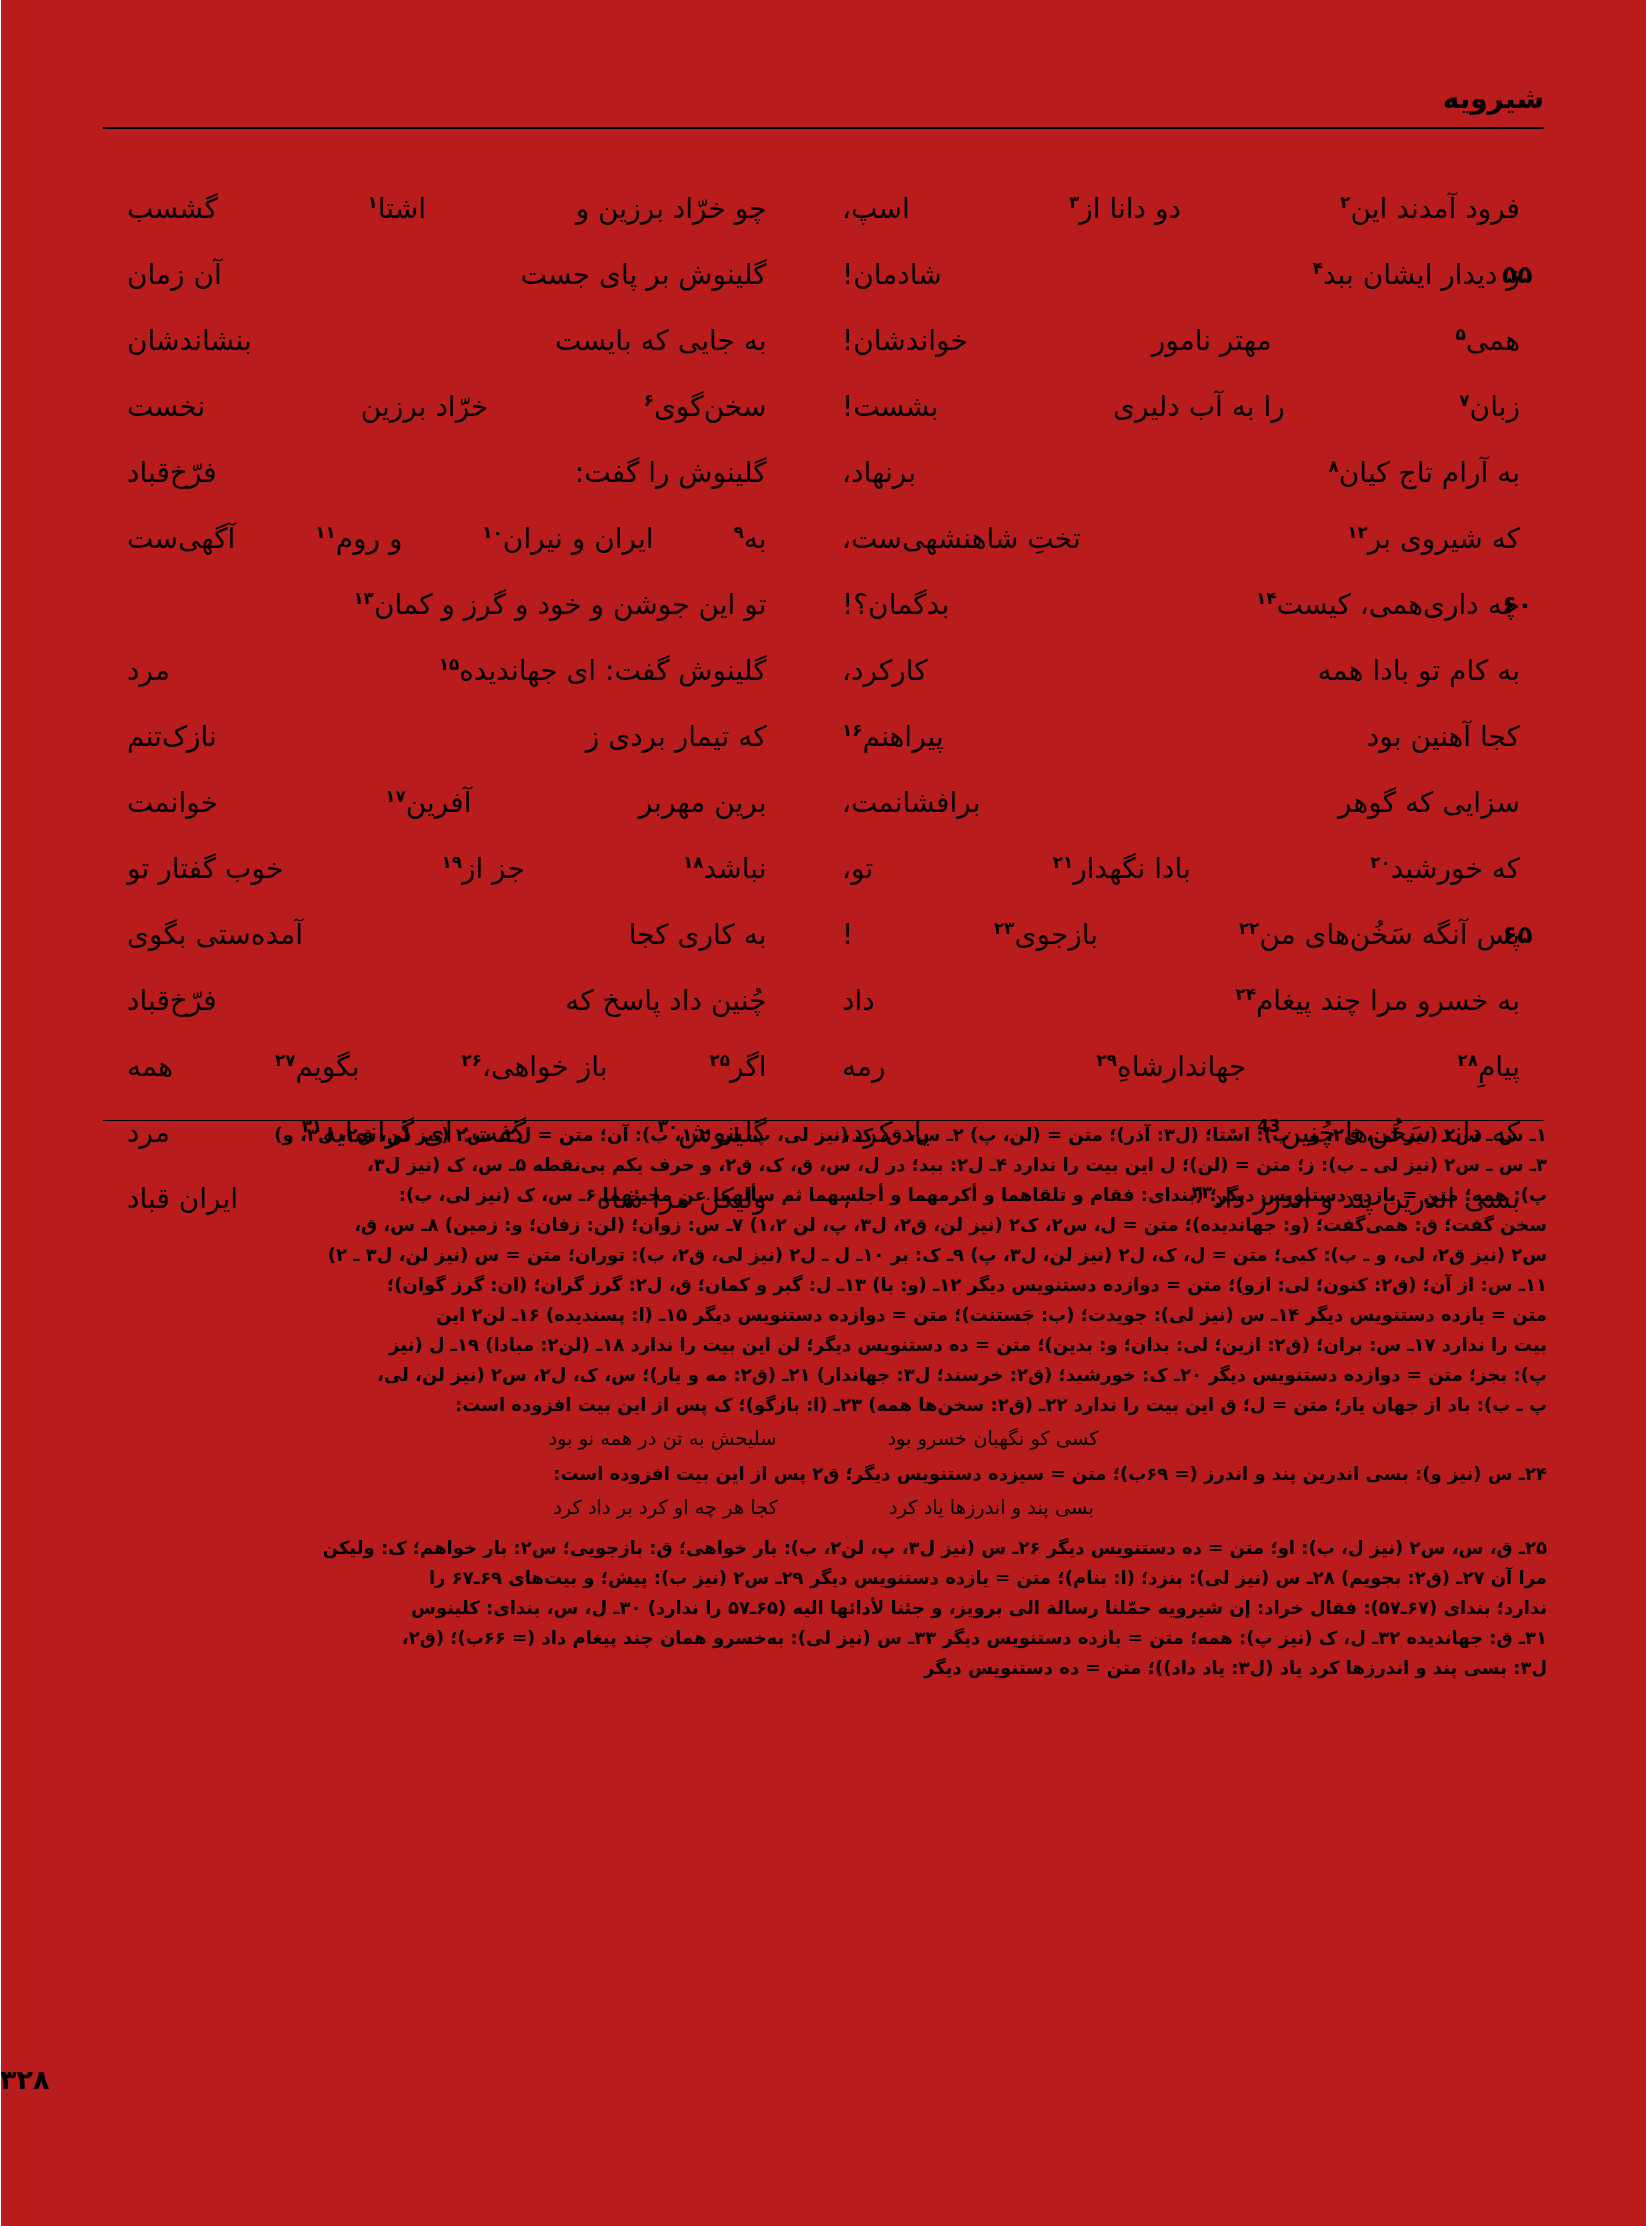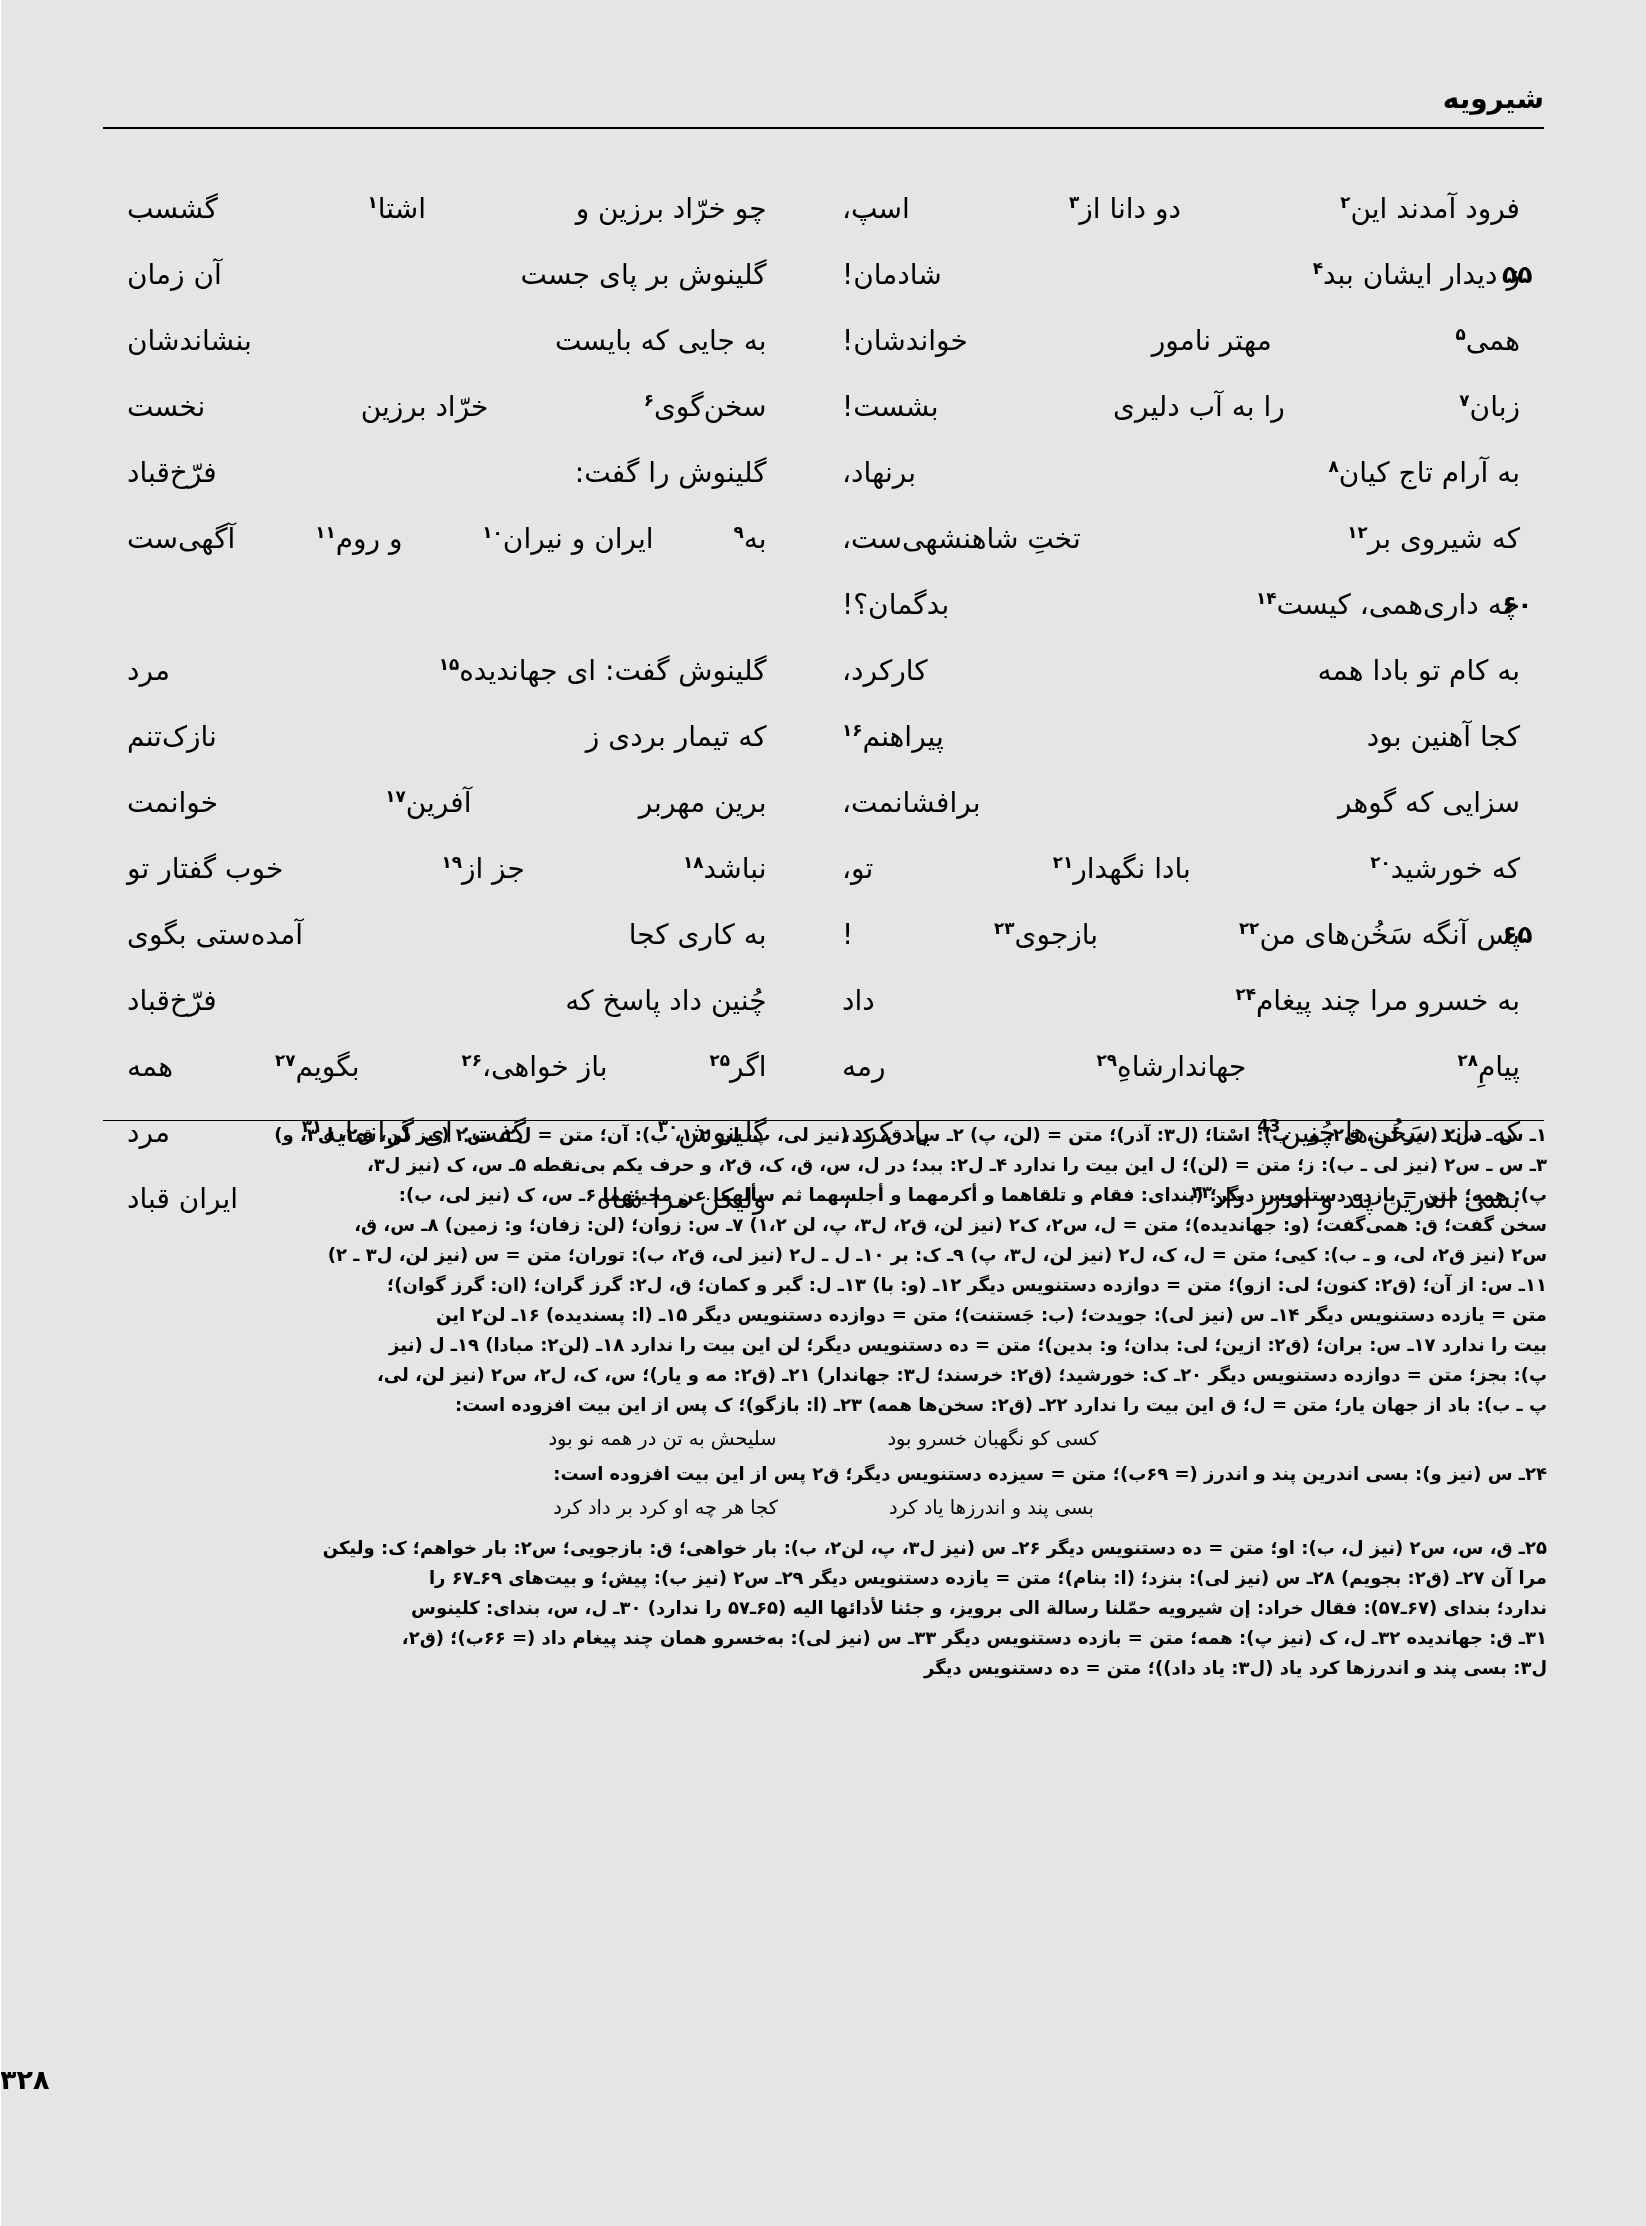--- a/index.html
+++ b/index.html
@@ -5,21 +5,21 @@
 <style>
   html,body{margin:0;padding:0;background:#ffffff;}
   body{
     width:1647px;height:2226px;position:relative;overflow:hidden;
     font-family:"DejaVu Sans","Liberation Sans",sans-serif;
     color:#000;
     -webkit-font-smoothing:none;
   }
   .page{
     position:absolute;inset:0;
-    background:#e5e5e5;
+    background:#b91c1c;
   }
 
   
   .header-zone{
     position:absolute;left:103px;right:103px;top:85px;height:55px;
   }
   .running-head{
     position:absolute;right:0;top:0;
     font-size:28px;font-weight:bold;letter-spacing:0;
     line-height:1;
@@ -182,20 +182,23 @@
           <span>به<sup>۹</sup></span>
           <span>ایران و نیران<sup>۱۰</sup></span>
           <span>و روم<sup>۱۱</sup></span>
           <span>آگهی‌ست</span>
         </div>
       </div>
       <div class="couplet">
         <div class="hemistich h-left">
           <span>چه داری‌همی، کیست<sup>۱۴</sup></span>
           <span>بدگمان؟!</span>
+        </div>
+        <div class="hemistich h-right">
+          <span>تو این جوشن و خود و گرز و کمان<sup>۱۳</sup></span>
         </div>
         <div class="vnum">۶۰</div>
       </div>
       <div class="couplet">
         <div class="hemistich h-left">
           <span>به کام تو بادا همه</span>
           <span>کارکرد،</span>
         </div>
         <div class="hemistich h-right">
           <span>گلینوش گفت: ای جهاندیده<sup>۱۵</sup></span>

